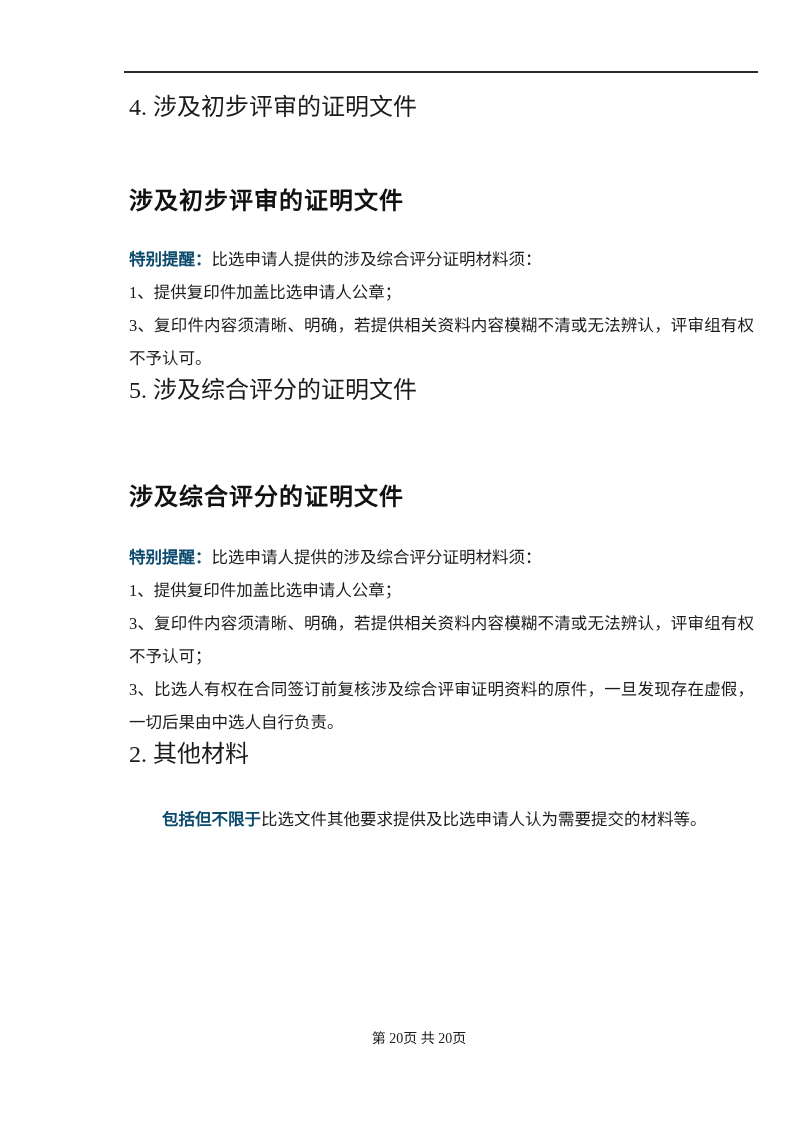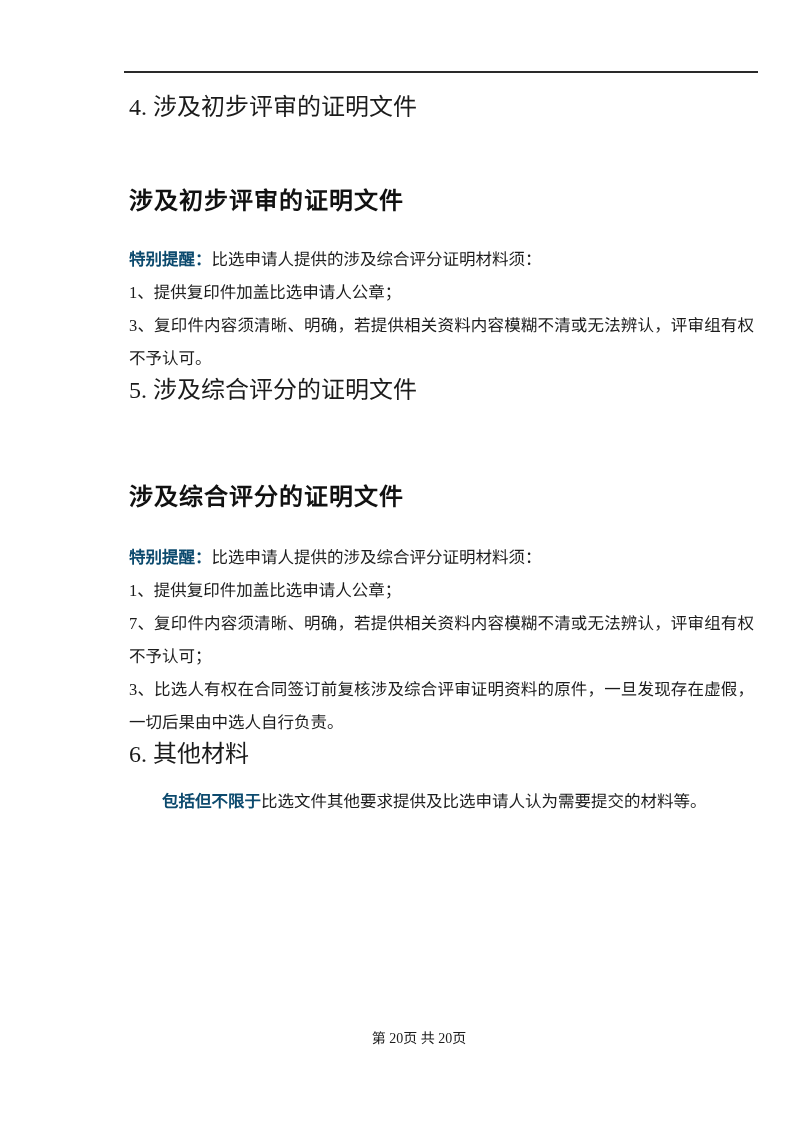--- a/index.html
+++ b/index.html
@@ -56,21 +56,21 @@
     color: #1b1b1b;
   }
   .body strong {
     font-family: "Liberation Sans", "DejaVu Sans", sans-serif;
     font-weight: bold;
     color: #0c4a6e;
   }
   .reminder { margin-top: 26px; }
   .reminder.second { margin-top: 28px; }
   .lead {
-    margin-top: 16px;
+    margin-top: 34px;
     text-indent: 2em;
   }
   .footer {
     position: absolute;
     top: 1030px;
     left: 0;
     right: 0;
     text-align: center;
     font-size: 14px;
     line-height: 18px;
@@ -97,24 +97,24 @@
     <p class="body">3、复印件内容须清晰、明确，若提供相关资料内容模糊不清或无法辨认，评审组有权不予认可。</p>
 
     <h2 class="num-heading h5">5. 涉及综合评分的证明文件</h2>
 
     <h1 class="center-title second">涉及综合评分的证明文件</h1>
 
     <p class="body reminder second"><strong>特别提醒：</strong><span>比选申请人提供的涉及综合评分证明材料须：</span></p>
 
     <p class="body">1、提供复印件加盖比选申请人公章；</p>
 
-    <p class="body">7、复印件内容须清晰、明确，若提供相关资料内容模糊不清或无法辨认，评审组有权不予认可；</p>
+    <p class="body">3、复印件内容须清晰、明确，若提供相关资料内容模糊不清或无法辨认，评审组有权不予认可；</p>
 
     <p class="body">3、比选人有权在合同签订前复核涉及综合评审证明资料的原件，一旦发现存在虚假，一切后果由中选人自行负责。</p>
 
-    <h2 class="num-heading h6">6. 其他材料</h2>
+    <h2 class="num-heading h6">2. 其他材料</h2>
 
     <p class="body lead"><strong>包括但不限于</strong><span>比选文件其他要求提供及比选申请人认为需要提交的材料等。</span></p>
 
   </div>
 
   <div class="footer">第 20页 共 20页</div>
 </div>
 
 </body></html>

